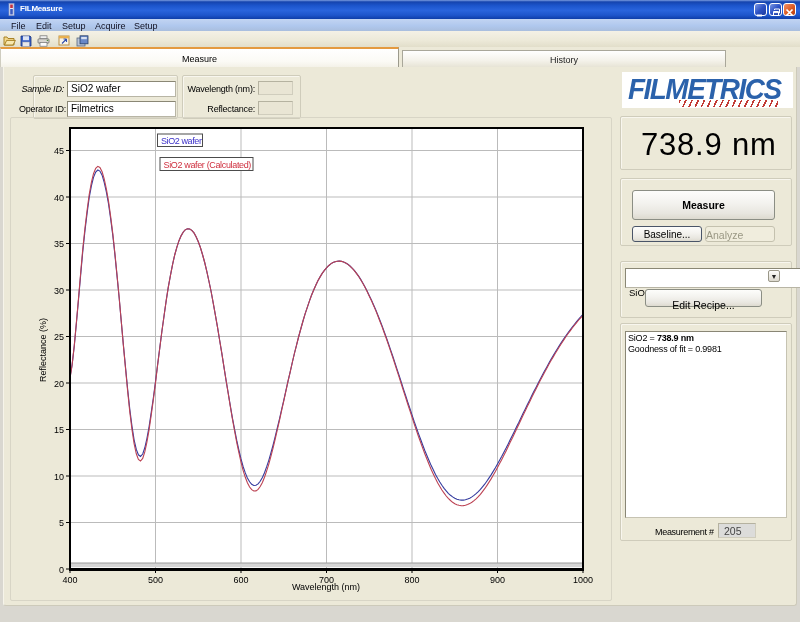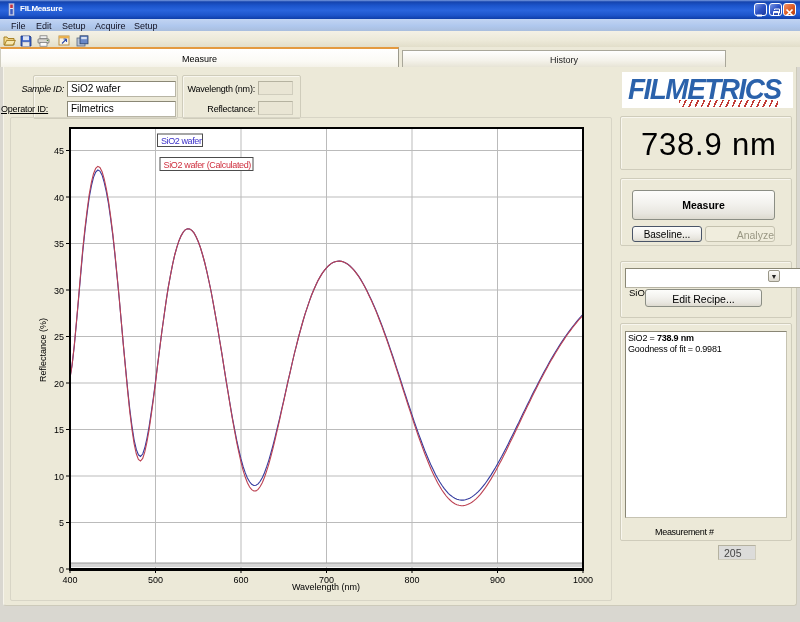--- a/index.html
+++ b/index.html
@@ -48,21 +48,21 @@
 .tbox { position:absolute; background:#fff; border:1px solid #8a8775; border-right-color:#b8b5a5; border-bottom-color:#b8b5a5; font-size:10px; color:#000; padding:1px 3px 0 3px; }
 .tboxd { position:absolute; background:#e9e5d4; border:1px solid #b5b2a0; border-right-color:#d0cdbd; border-bottom-color:#d0cdbd; }
 
 
 .logo { position:absolute; background:#fff; }
 .bigval { position:absolute; font-size:31px; color:#000; }
 .btn { position:absolute; border:1px solid #8b8e84; border-radius:3px;
   background:linear-gradient(180deg,#fdfdfb 0%,#f3f2ee 45%,#e8e6df 80%,#dddacf 100%);
   font-size:10px; color:#000; text-align:center; font-family:"Liberation Sans", sans-serif; }
 .btnd { position:absolute; border:1px solid #c4c1ae; border-radius:3px; background:#f0eddd;
-  font-size:10.5px; color:#9a9884; text-align:right; }
+  font-size:10.5px; color:#9a9884; text-align:left; }
 </style>
 </head>
 <body>
 <div class="win">
   <div class="titlebar"></div>
   <svg class="ticon" viewBox="0 0 11 13">
     <rect x="3" y="0.5" width="5" height="12" fill="#e8e8f4" stroke="#8898c8" stroke-width="0.8"></rect>
     <rect x="4.2" y="1.5" width="2.6" height="3.5" fill="#c03040"></rect>
     <rect x="4.2" y="6" width="2.6" height="5.5" fill="#3a5ac0"></rect>
   </svg>
@@ -114,21 +114,21 @@
   <div class="tabrow">
     <div class="tab1">Measure</div>
     <div class="tab2">History</div>
   </div>
   <div class="page"></div>
 
   <div class="grpbox" style="left:33px; top:75px; width:145px; height:44px;"></div>
   <div class="grpbox" style="left:182px; top:75px; width:119px; height:44px;"></div>
   <div class="lbl" style="left:8px; top:84px; width:56px; text-align:right;font-style:italic;">Sample ID:</div>
   <div class="tbox" style="left:67px; top:81px; width:109px; height:16px;">SiO2 wafer</div>
-  <div class="lbl" style="left:1px; top:104px; width:56px; text-decoration:underline;">Operator ID:</div>
+  <div class="lbl" style="left:10px; top:104px; width:56px; text-align:right;">Operator ID:</div>
   <div class="tbox" style="left:67px; top:101px; width:109px; height:16px;">Filmetrics</div>
   <div class="lbl" style="left:178px; top:84px; width:77px; text-align:right;">Wavelength (nm):</div>
   <div class="tboxd" style="left:258px; top:81px; width:35px; height:14px;"></div>
   <div class="lbl" style="left:178px; top:104px; width:77px; text-align:right;">Reflectance:</div>
   <div class="tboxd" style="left:258px; top:101px; width:35px; height:14px;"></div>
 
   <div class="abs" style="left:10px; top:117px; width:602px; height:484px; border:1px solid #d8d5c6; border-radius:2px;"></div>
   <svg class="abs" id="chart" style="left:10px; top:117px;" width="602" height="484" viewBox="0 0 602 484">
 <rect x="60" y="11" width="513" height="441" fill="#ffffff"></rect>
 <line x1="145.5" y1="11" x2="145.5" y2="452" stroke="#bbbbbb" stroke-width="1"></line>
@@ -202,21 +202,21 @@
   <div class="bigval" style="left:641px; top:127px; letter-spacing:0.8px;">738.9 nm</div>
 
   <div class="grpbox" style="left:620px; top:178px; width:172px; height:68px;"></div>
   <div class="btn" style="left:632px; top:190px; width:143px; height:30px; padding-top:8px; font-weight:bold; font-size:10.5px;">Measure</div>
   <div class="btn" style="left:632px; top:226px; width:70px; height:16px; border-color:#4a5568; padding-top:2px;">Baseline...</div>
   <div class="btnd" style="left:705px; top:226px; width:70px; height:16px; padding-top:2px;">Analyze</div>
 
   <div class="grpbox" style="left:620px; top:261px; width:172px; height:57px;"></div>
   <div class="tbox" style="left:625px; top:268px; width:183px; height:16px; font-size:9.5px; padding-top:18px;">SiO2 on Si</div>
   <div class="abs" style="left:768px; top:270px; width:12px; height:12px; border:1px solid #9a9788; border-radius:2px; background:linear-gradient(180deg,#fdfdfb,#dcd9ce); font-size:7px; text-align:center; color:#222; line-height:12px;">▼</div>
-  <div class="btn" style="left:645px; top:289px; width:117px; height:18px; padding-top:3px; font-size:10.5px;">Edit Recipe...</div>
+  <div class="btn" style="left:645px; top:289px; width:117px; height:18px; padding-top:9px; font-size:10.5px;">Edit Recipe...</div>
 
   <div class="grpbox" style="left:620px; top:323px; width:172px; height:218px;"></div>
   <div class="abs" style="left:625px; top:331px; width:162px; height:187px; background:#fff; border:1px solid #898675; border-right-color:#c6c3b2; border-bottom-color:#c6c3b2; font-size:9px; letter-spacing:-0.2px; line-height:11px; padding:1px 12px 0 2px;">
     SiO2 = <b>738.9 nm</b><br>Goodness of fit = 0.9981
   </div>
   <div class="lbl" style="left:655px; top:527px; letter-spacing:-0.3px;">Measurement #</div>
-  <div class="tboxd" style="left:718px; top:523px; width:38px; height:15px; background:#dcdcda; font-size:10.5px; color:#444; padding:1px 0 0 5px;margin-top:22px;">205</div>
+  <div class="tboxd" style="left:718px; top:523px; width:38px; height:15px; background:#dcdcda; font-size:10.5px; color:#444; padding:1px 0 0 5px;">205</div>
 </div>
 
 </body></html>

